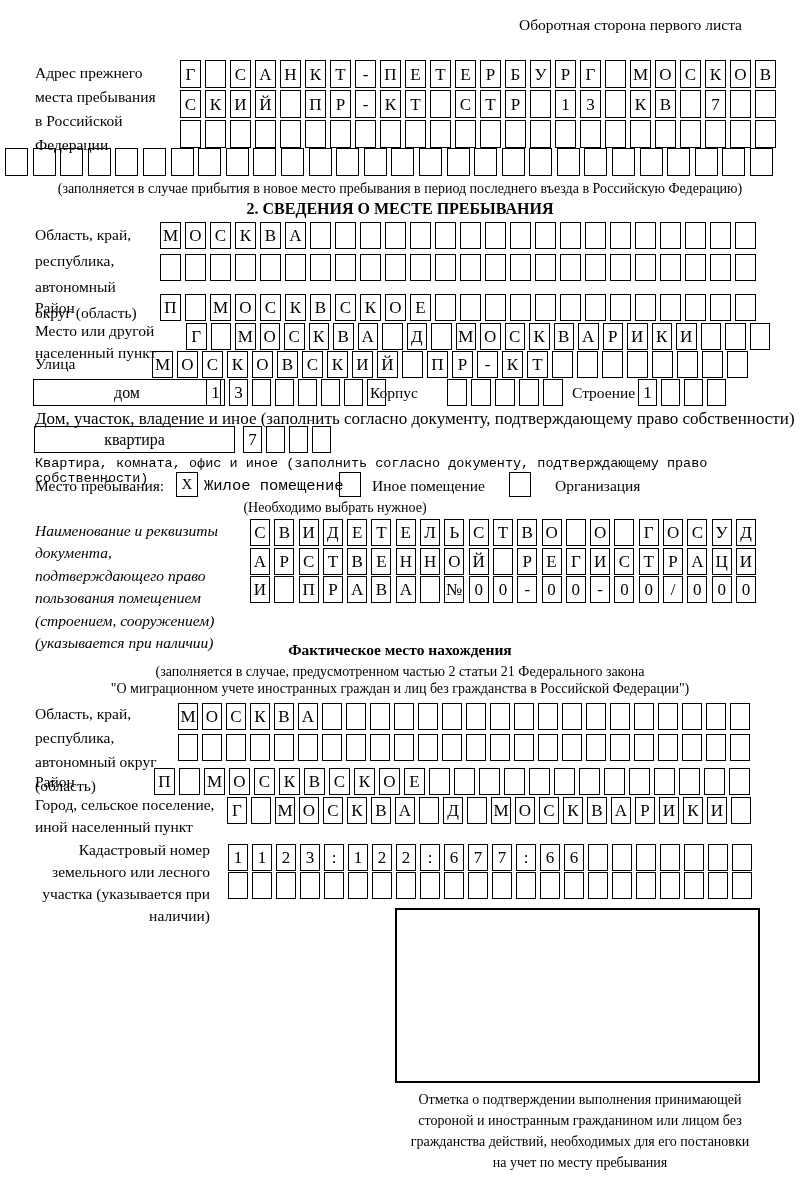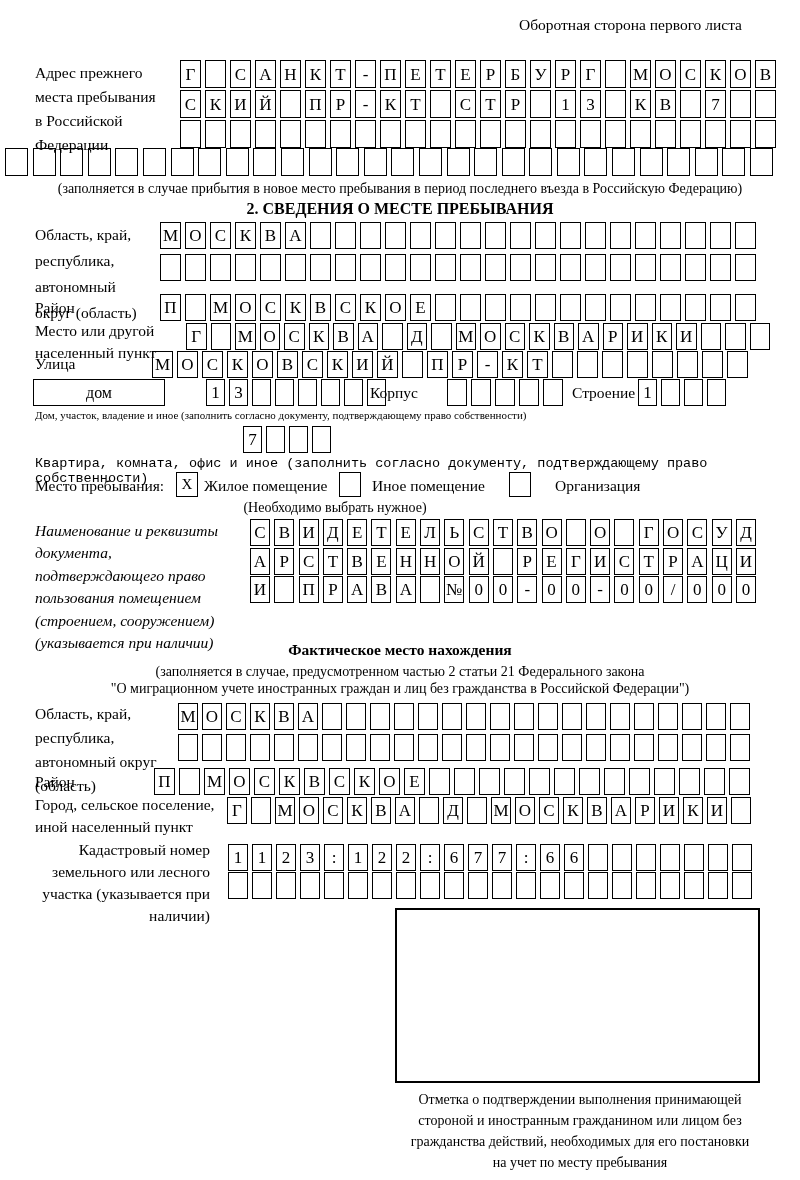--- a/index.html
+++ b/index.html
@@ -280,21 +280,21 @@
       <span class="cell"></span>
       <span class="cell"></span>
       <span class="cell"></span>
       <span class="cell"></span>
       <span class="cell"></span>
       <span class="cell"></span>
       <span class="cell"></span>
       <span class="cell"></span>
     </div>
 
-  <div class="abs widebox" style="top:379px;left:33px;width:132px;">дом</div>
+  <div class="abs widebox" style="top:379px;left:33px;width:188px;">дом</div>
   <div class="abs cells" style="top:379px;left:206px;--cw:19px;--g:4px;">
       <span class="cell">1</span>
       <span class="cell">3</span>
       <span class="cell"></span>
       <span class="cell"></span>
       <span class="cell"></span>
       <span class="cell"></span>
       <span class="cell"></span>
       <span class="cell"></span>
     </div>
@@ -306,33 +306,34 @@
       <span class="cell"></span>
       <span class="cell"></span>
     </div>
   <div class="abs label" style="top:381px;left:572px;">Строение</div>
   <div class="abs cells" style="top:379px;left:638px;--cw:19px;--g:4px;">
       <span class="cell">1</span>
       <span class="cell"></span>
       <span class="cell"></span>
       <span class="cell"></span>
     </div>
-  <div class="abs" style="top:409px;left:35px;font-size:11px;">Дом, участок, владение и иное (заполнить согласно документу, подтверждающему право собственности)</div>
-
+  <div class="abs" style="top:409px;left:35px;font-size:17px;">Дом, участок, владение и иное (заполнить согласно документу, подтверждающему право собственности)</div>
+
+  <div class="abs widebox" style="top:426px;left:34px;width:201px;">квартира</div>
   <div class="abs cells" style="top:426px;left:243px;--cw:19px;--g:4px;">
       <span class="cell">7</span>
       <span class="cell"></span>
       <span class="cell"></span>
       <span class="cell"></span>
     </div>
   <div class="abs" style="top:456px;left:35px;font-size:13.5px;font-family:Liberation Mono, monospace;">Квартира, комната, офис и иное (заполнить согласно документу, подтверждающему право собственности)</div>
 
   <div class="abs label" style="top:474px;left:35px;">Место пребывания:</div>
   <div class="abs cb" style="top:472px;left:176px;">X</div>
-  <div class="abs label" style="top:474px;left:204px;">Жилое помещение</div>
+  <div class="abs label" style="top:474px;left:204px;font-family:Liberation Mono, monospace;">Жилое помещение</div>
   <div class="abs cb" style="top:472px;left:339px;"></div>
   <div class="abs label" style="top:474px;left:372px;">Иное помещение</div>
   <div class="abs cb" style="top:472px;left:509px;"></div>
   <div class="abs label" style="top:474px;left:555px;">Организация</div>
   <div class="abs center" style="top:500px;left:35px;width:600px;font-size:14px;">(Необходимо выбрать нужное)</div>
 
   <div class="abs label" style="top:520px;left:35px;width:205px;line-height:22.4px;font-style:italic;">Наименование и реквизиты документа, подтверждающего право пользования помещением (строением, сооружением) (указывается при наличии)</div>
   <div class="abs cells" style="top:519px;left:250px;--cw:20px;--g:4.3px;">
       <span class="cell">С</span>
       <span class="cell">В</span>

